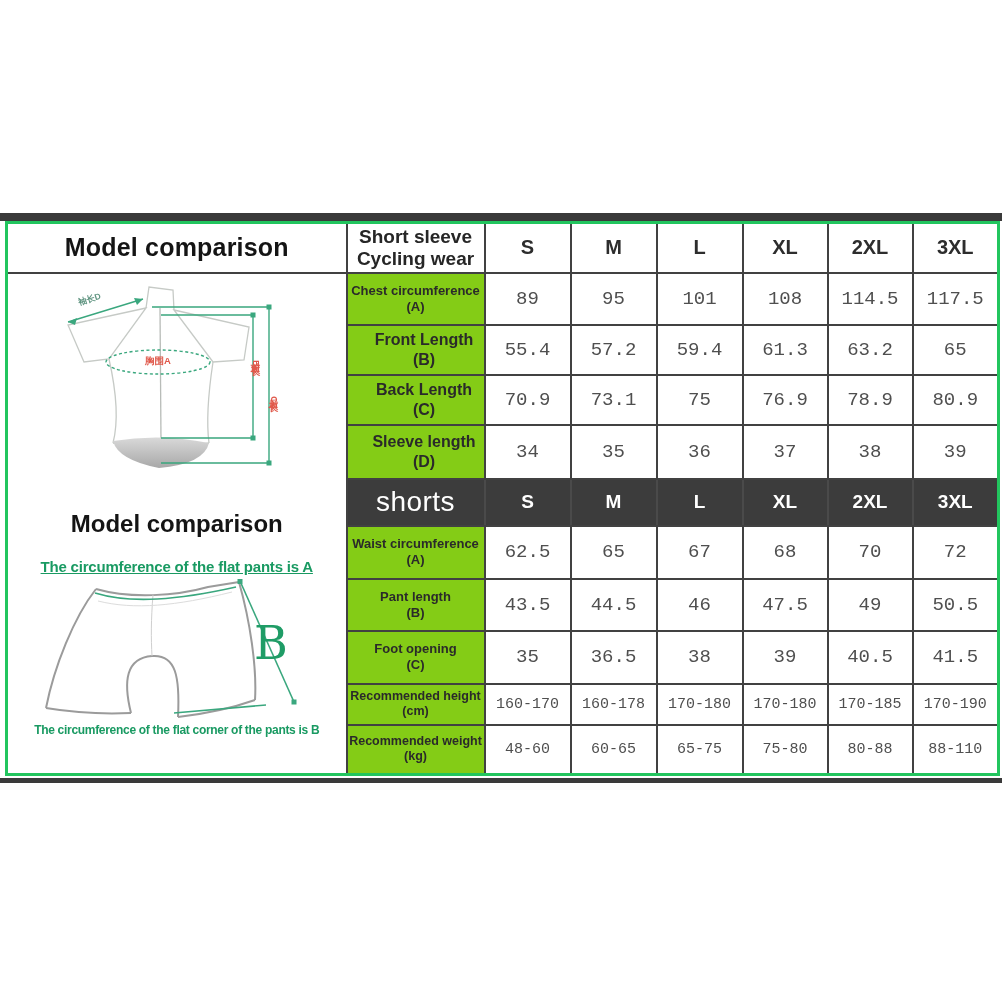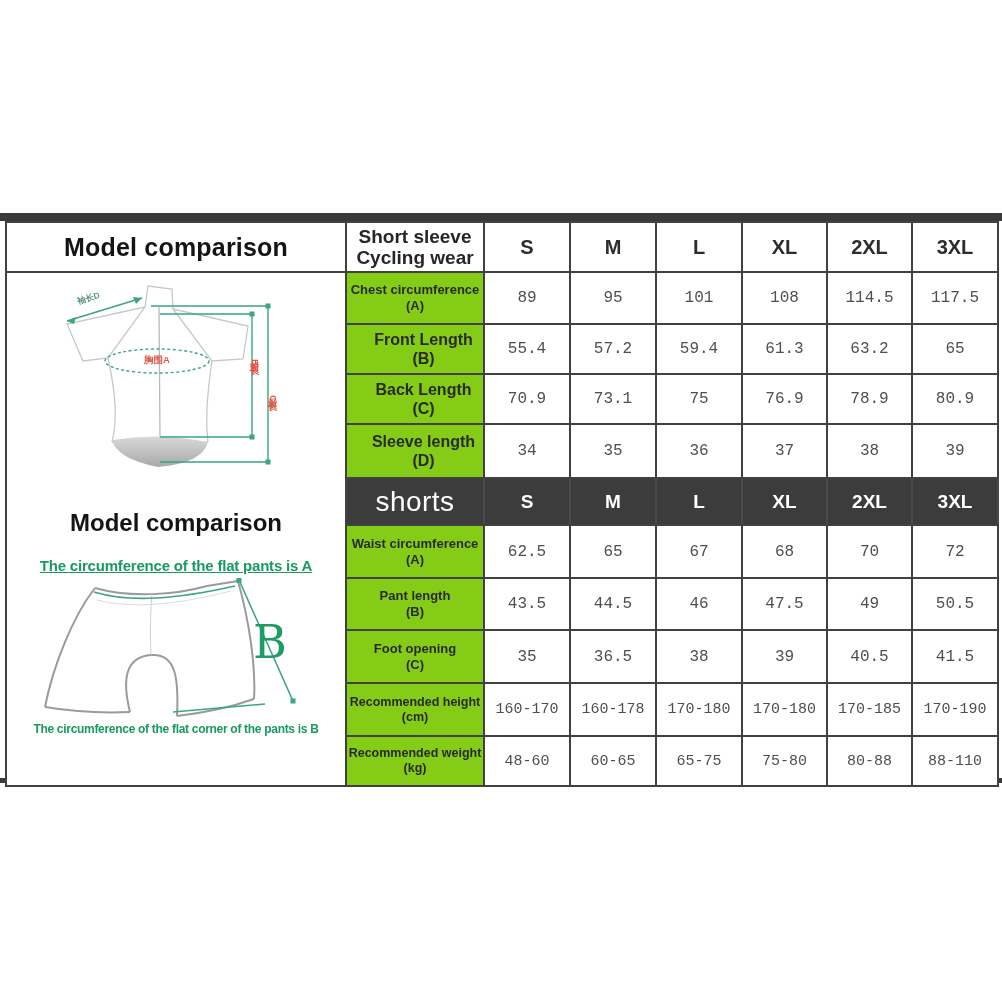--- a/index.html
+++ b/index.html
@@ -4,33 +4,33 @@
 <style>
   html,body{margin:0;padding:0;background:#fff;}
   body{width:1002px;height:1002px;font-family:"Liberation Sans",sans-serif;}
   .canvas{position:relative;width:1002px;height:1002px;background:#fff;overflow:hidden;}
 
   .bar{position:absolute;left:0;width:1002px;background:#3a3a3a;}
   .bar-top{top:213px;height:8px;}
   .bar-bottom{top:778px;height:5px;}
 
   table.size-table{position:absolute;left:5px;top:221px;width:992px;border-collapse:collapse;
-    table-layout:fixed;background:#fff;border:1px solid #22c55e;}
+    table-layout:fixed;background:#fff;border:3px solid #22c55e;}
   table.size-table td{border:2px solid #414141;padding:0;text-align:center;vertical-align:middle;overflow:hidden;}
 
-  tr.h45{height:53px}tr.h47{height:47px}tr.h50{height:50px}tr.h52{height:52px}tr.h53{height:53px}tr.h54{height:54px}
+  tr.h45{height:41px}tr.h47{height:47px}tr.h50{height:50px}tr.h52{height:52px}tr.h53{height:53px}tr.h54{height:54px}
 
   .title-cell{font-size:25px;font-weight:bold;color:#141414;letter-spacing:.2px;}
   .head-garment{font-size:19px;font-weight:bold;color:#262626;line-height:1.12;}
   .size-h{font-size:20px;font-weight:bold;color:#2d2d2d;}
 
   .label-cell{background:#84cc16;font-weight:bold;color:#2a2a2a;line-height:1.2;font-size:13px;}
   .label-cell.big{font-size:16px;padding-left:17px;}
   .label-cell.small{font-size:12.5px;}
-  .val-cell{font-family:"Liberation Mono","DejaVu Sans Mono",monospace;font-size:16px;color:#4f4f4f;}
+  .val-cell{font-family:"Liberation Mono","DejaVu Sans Mono",monospace;font-size:19px;color:#4f4f4f;}
   tr.rec-row .val-cell{font-size:15px;}
 
   tr.shorts-row td{background:#3c3c3c;color:#fff;border-left:2px solid #4a4a4a;border-right:2px solid #4a4a4a;
     border-top:2px solid #3c3c3c;border-bottom:2px solid #414141;}
   .shorts-title{font-size:28px;font-weight:normal;letter-spacing:.5px;}
   .shorts-size{font-size:19px;font-weight:bold;}
 
   .illus-cell{position:relative;background:#fff;}
   .abs{position:absolute;}
   .title2{left:0;right:0;top:236px;text-align:center;font-size:24px;font-weight:bold;color:#141414;}

